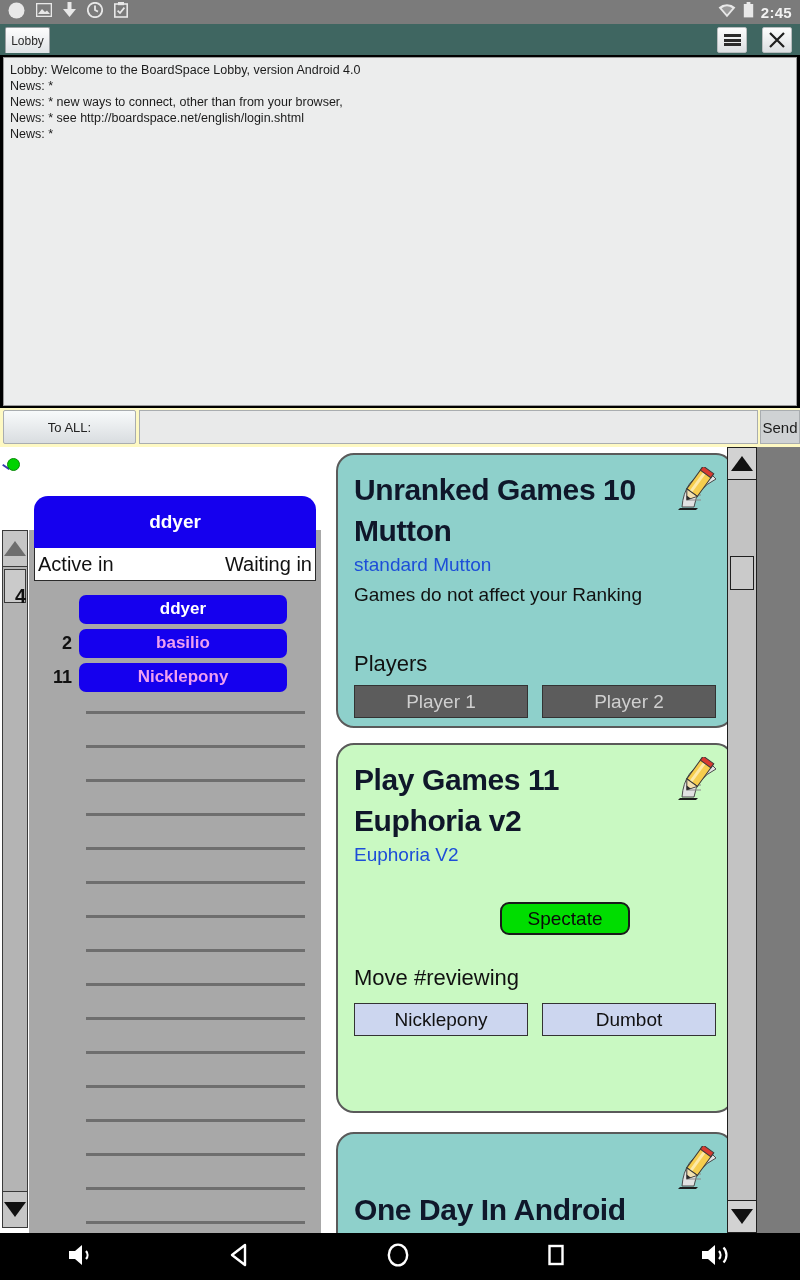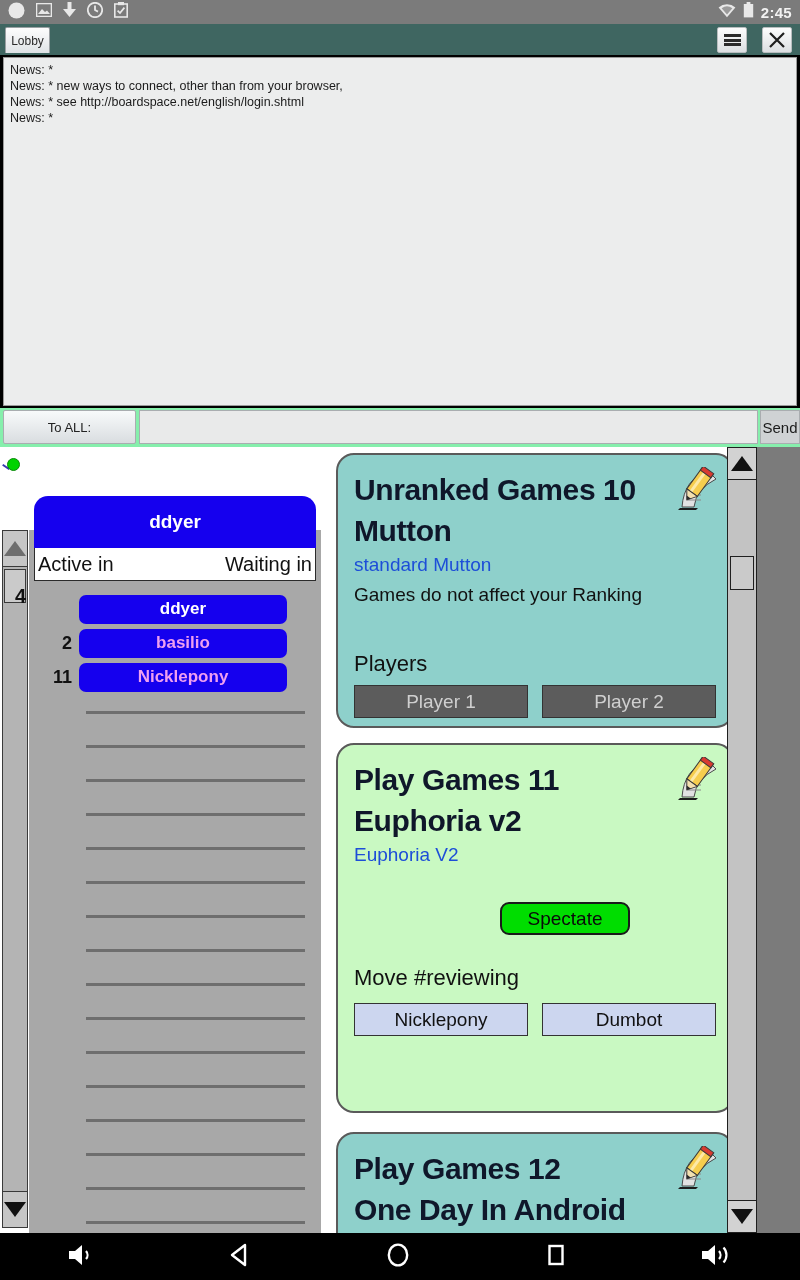--- a/index.html
+++ b/index.html
@@ -46,21 +46,21 @@
 
   
   #chatpane {
     position:absolute; left:3px; top:57px; width:794px; height:349px;
     background:#eceded; border:1px solid #9b9b9b;
     padding:4px 6px; overflow:hidden;
   }
   .chatline { font-size:12.5px; color:#1b1b1b; line-height:16px; white-space:nowrap; }
 
   
-  #inputrow { position:absolute; left:0; top:408px; width:800px; height:39px; background:#86efac; }
+  #inputrow { position:absolute; left:0; top:408px; width:800px; height:39px; background:#fef9c3; }
   #to-all {
     position:absolute; left:3px; top:2px; width:133px; height:34px;
     background:linear-gradient(#f8fafb,#d9dde0);
     border:1px solid #a9adb0; border-radius:2px;
     display:flex; align-items:center; justify-content:center;
     font-size:13px; color:#222;
   }
   #msg-input {
     position:absolute; left:139px; top:2px; width:619px; height:34px;
     background:#e9eaea; border:1px solid #a9adb0;
@@ -234,20 +234,21 @@
       </span>
   </div>
   <div class="tb-btn" id="btn-close">
     <svg width="18" height="18">
         <path d="M2 2 L16 16 M16 2 L2 16" stroke="#1f1f1f" stroke-width="2.2" fill="none"></path>
       </svg>
   </div>
 </div>
 
 <div id="chatpane">
+  <div class="chatline">Lobby: Welcome to the BoardSpace Lobby, version Android 4.0</div>
   <div class="chatline">News: *</div>
   <div class="chatline">News: * new ways to connect, other than from your browser,</div>
   <div class="chatline">News: * see http://boardspace.net/english/login.shtml</div>
   <div class="chatline">News: *</div>
 </div>
 
 <div id="inputrow">
   <div id="to-all">To ALL:</div>
   <input id="msg-input" value="" placeholder="" style="">
   <div id="send-btn">Send</div>
@@ -362,21 +363,21 @@
             <rect x="16" y="0" width="13" height="5" fill="#d93b30" stroke="#3a3a3a" stroke-width="1"></rect>
             <path d="M16 28 L29 28 L22.5 37 Z" fill="#f3e0b0" stroke="#3a3a3a" stroke-width="1"></path>
             <path d="M19.8 33.5 L25.2 33.5 L22.5 37 Z" fill="#2b2b2b"></path>
           </g>
           <path d="M6 41 L24 41 L22 43 L4 43 Z" fill="#1c1c1c"></path>
         </svg>
       </span>
     </div>
 
     <div class="gamecard" style="top:685px; height:200px; background:#8ed0cb">
-      <div class="gc-title"><span>Play Games 12</span><br>
+      <div class="gc-title"><br>
         <span>One Day In Android</span></div>
 
       <span class="edit-icon">
         <svg width="46" height="44" viewBox="0 0 46 44">
           <path d="M8 40 Q10 12 34 4 L42 12 Q22 22 20 40 Z" fill="#e2e2e2" stroke="#4a4a4a" stroke-width="1"></path>
           <path d="M13 33 L27 33 M13 28 L27 28 M13 23 L25 23" stroke="#8a8a8a" stroke-width="1"></path>
           <g transform="rotate(36 24 20)">
             <rect x="16" y="2" width="13" height="26" fill="#f6cd4e" stroke="#3a3a3a" stroke-width="1"></rect>
             <rect x="19.5" y="2" width="3" height="26" fill="#fde9a6"></rect>
             <rect x="16" y="0" width="13" height="5" fill="#d93b30" stroke="#3a3a3a" stroke-width="1"></rect>

